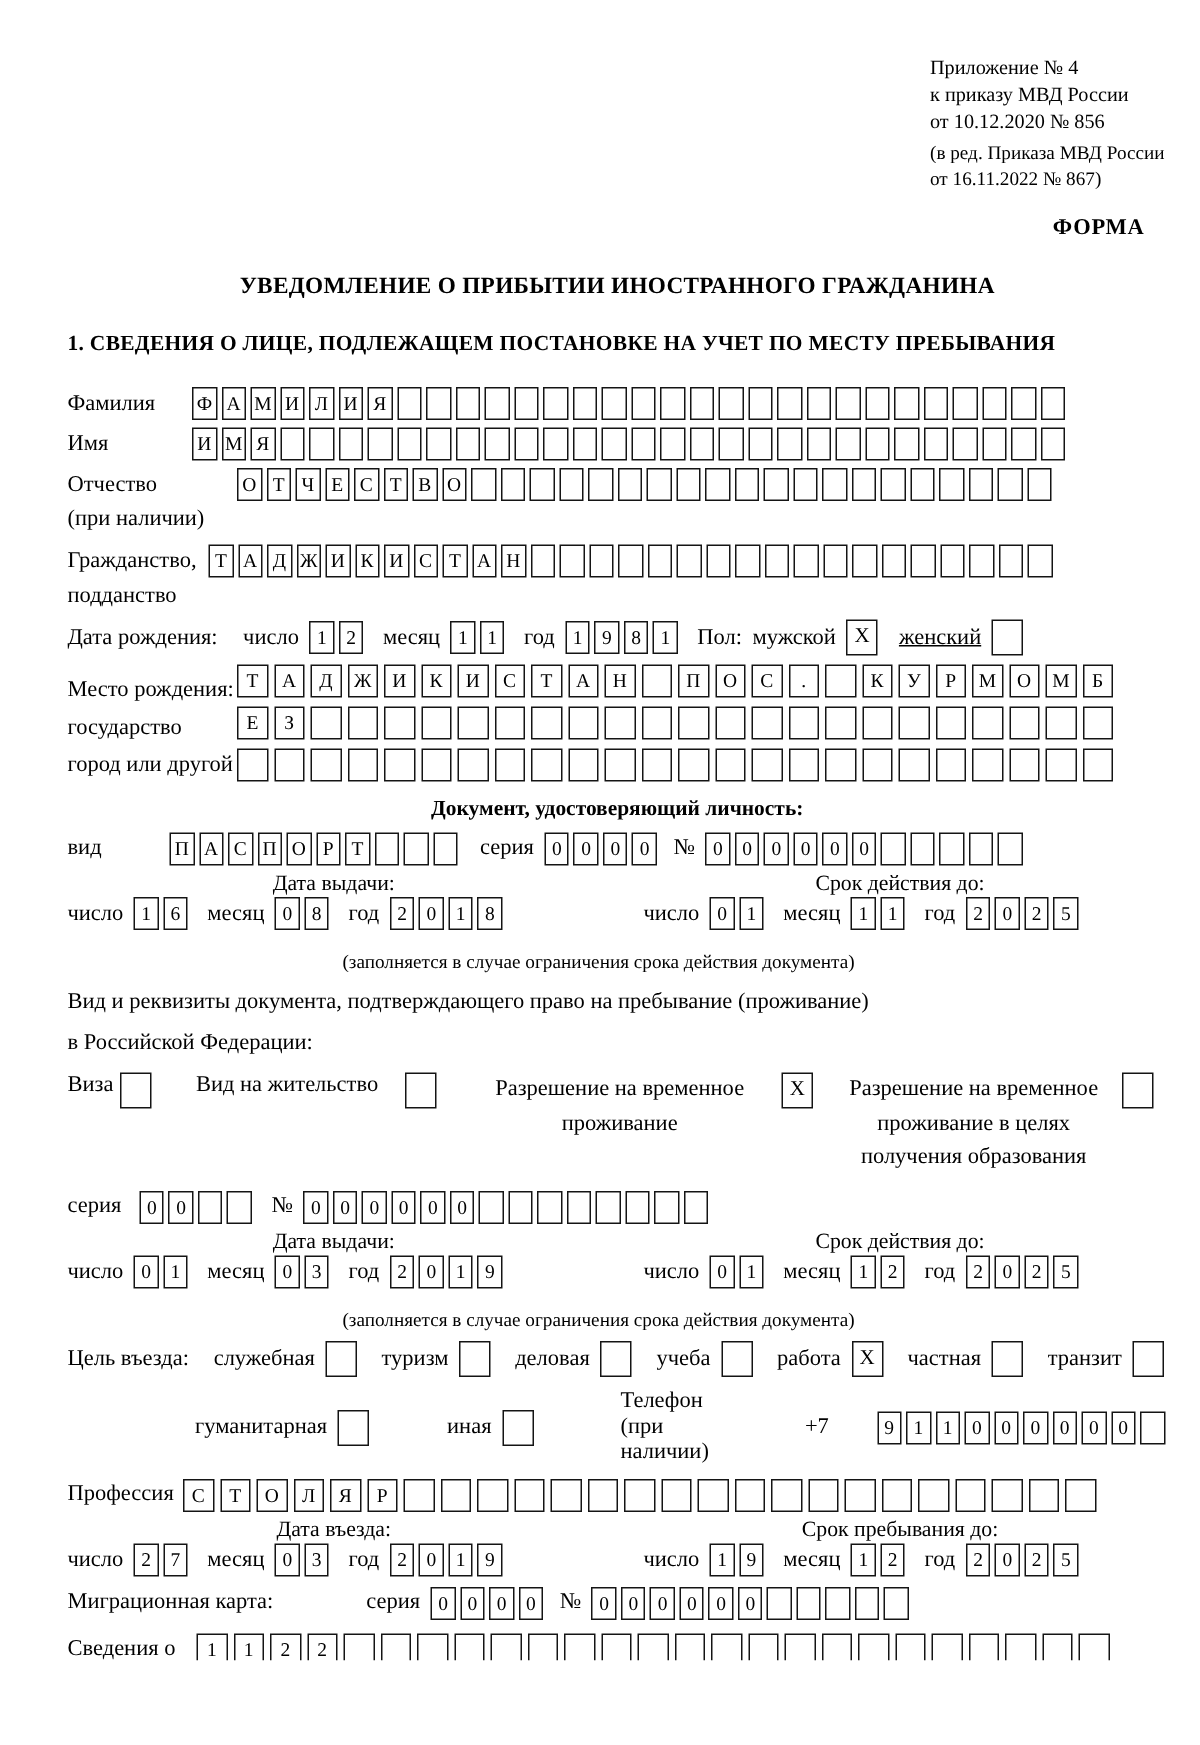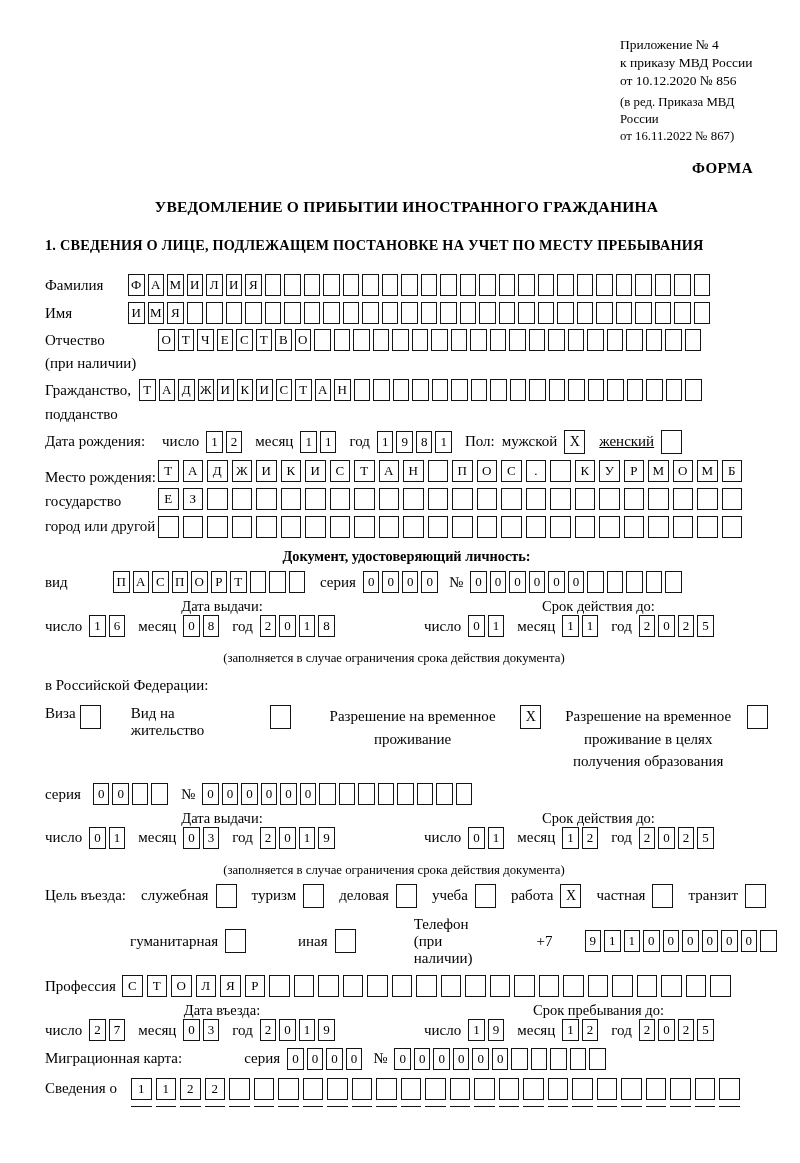--- a/index.html
+++ b/index.html
@@ -1,20 +1,20 @@
 <!DOCTYPE html>
 <html><head>
 <meta charset="utf-8">
 <style>
   html,body {margin:0; padding:0; background:#ffffff;}
   .page {
     width:800px; height:1107px; box-sizing:border-box;
     background:#ffffff; color:#000;
     font-family:"Liberation Serif","DejaVu Serif",serif;
-    font-size:15px; padding:36px 32px 10px 45px;
+    font-size:15px; padding:36px 22px 10px 45px;
     position:relative; overflow:hidden;
   }
   .appendix {margin-left:575px; font-size:13.5px; line-height:1.32;}
   .appendix-note {margin-top:5px; font-size:12.8px; line-height:1.3;}
   .forma {text-align:right; margin-right:15px; margin-top:16px; font-weight:bold; font-size:15px; letter-spacing:0.5px;}
   .title {text-align:center; font-weight:bold; font-size:15.5px; margin-top:18px; line-height:1.55; letter-spacing:0.2px;}
   .blank-line {display:inline-block; width:62px; border-bottom:2px solid #333; margin-left:10px; height:12px;}
   .section-heading {font-weight:bold; font-size:14.3px; margin-top:18px; margin-bottom:20px; letter-spacing:0.2px;}
   .row {display:flex; align-items:flex-start; margin-bottom:4px; line-height:1.55;}
   .label {flex-shrink:0;}
@@ -412,20 +412,21 @@
           <span class="cell">2</span>
           <span class="cell">0</span>
           <span class="cell">2</span>
           <span class="cell">5</span>
         </span>
     </div>
   </div>
   <div class="note">(заполняется в случае ограничения срока действия документа)</div>
 
   <div class="intro">
+    <div>Вид и реквизиты документа, подтверждающего право на пребывание (проживание)</div>
     <div>в Российской Федерации:</div>
   </div>
 
   <div class="options-row">
     <span>Виза</span>
     <span class="checkbox" style="margin-left:4px;"></span>
     <span style="margin-left:30px;">Вид на жительство</span>
     <span class="checkbox" style="margin-left:18px;"></span>
     <div class="opt-multi" style="width:192px; margin-left:26px;">Разрешение на временное проживание</div>
     <span class="checkbox" style="margin-left:12px;">X</span>

